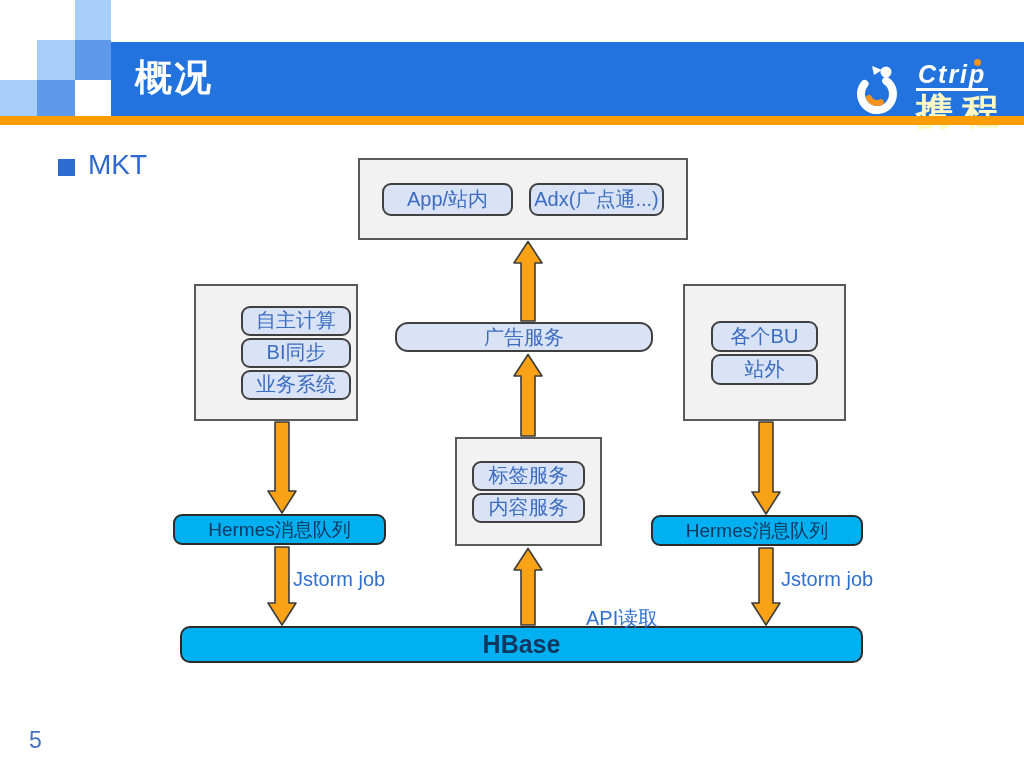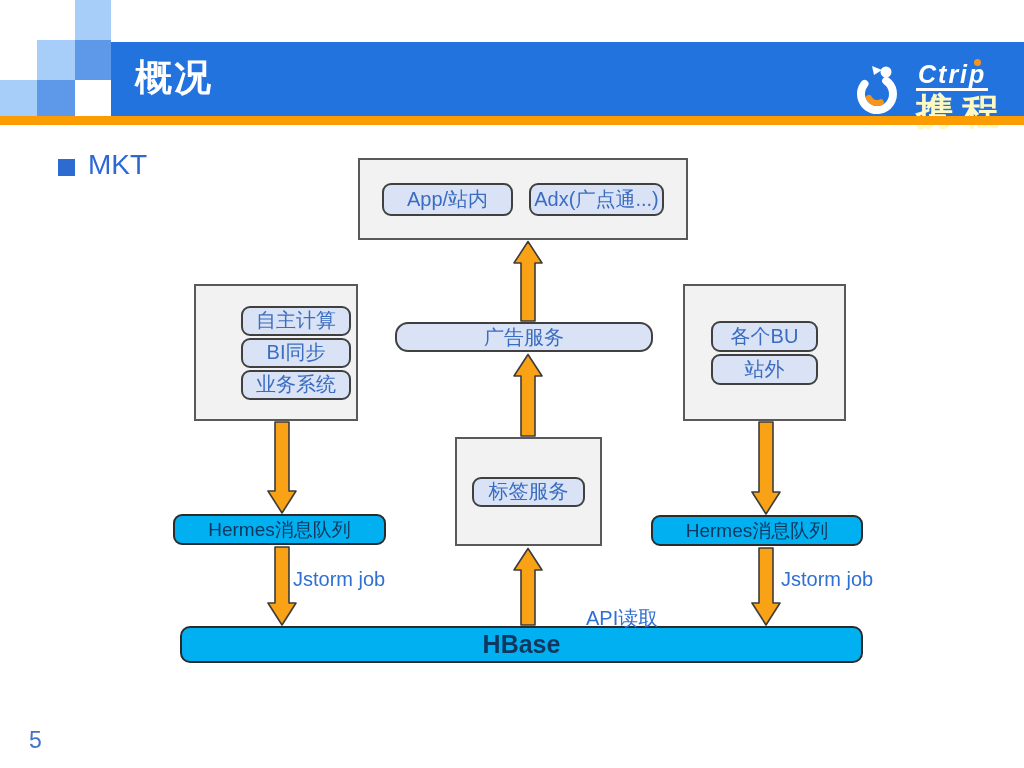--- a/index.html
+++ b/index.html
@@ -115,20 +115,21 @@
 
   <div class="group-box" style="left:683px; top:284px; width:163px; height:137px; gap:2px;">
     <div class="pill" style="width:107px; height:31px;">各个BU</div>
     <div class="pill" style="width:107px; height:31px;">站外</div>
   </div>
 
   <div class="pill" style="position:absolute; left:395px; top:322px; width:258px; height:30px; border-radius:13px;">广告服务</div>
 
   <div class="group-box" style="left:455px; top:437px; width:147px; height:109px; gap:2px;">
     <div class="pill" style="width:113px; height:30px;">标签服务</div>
+    <div class="pill" style="width:113px; height:30px;">内容服务</div>
   </div>
 
   <div class="cyan-box" style="left:173px; top:514px; width:213px; height:31px; font-size:19px;">Hermes消息队列</div>
   <div class="cyan-box" style="left:651px; top:515px; width:212px; height:31px; font-size:19px;">Hermes消息队列</div>
 
   <div class="cyan-box" style="left:180px; top:626px; width:683px; height:37px; font-size:25px; font-weight:bold; border-radius:10px;">HBase</div>
 
   <svg class="arrow" style="left:513px; top:240px;" width="30" height="82">
     <polygon points="15,1.5 29,23 22,23 22,81 8,81 8,23 1,23"></polygon>
   </svg>

